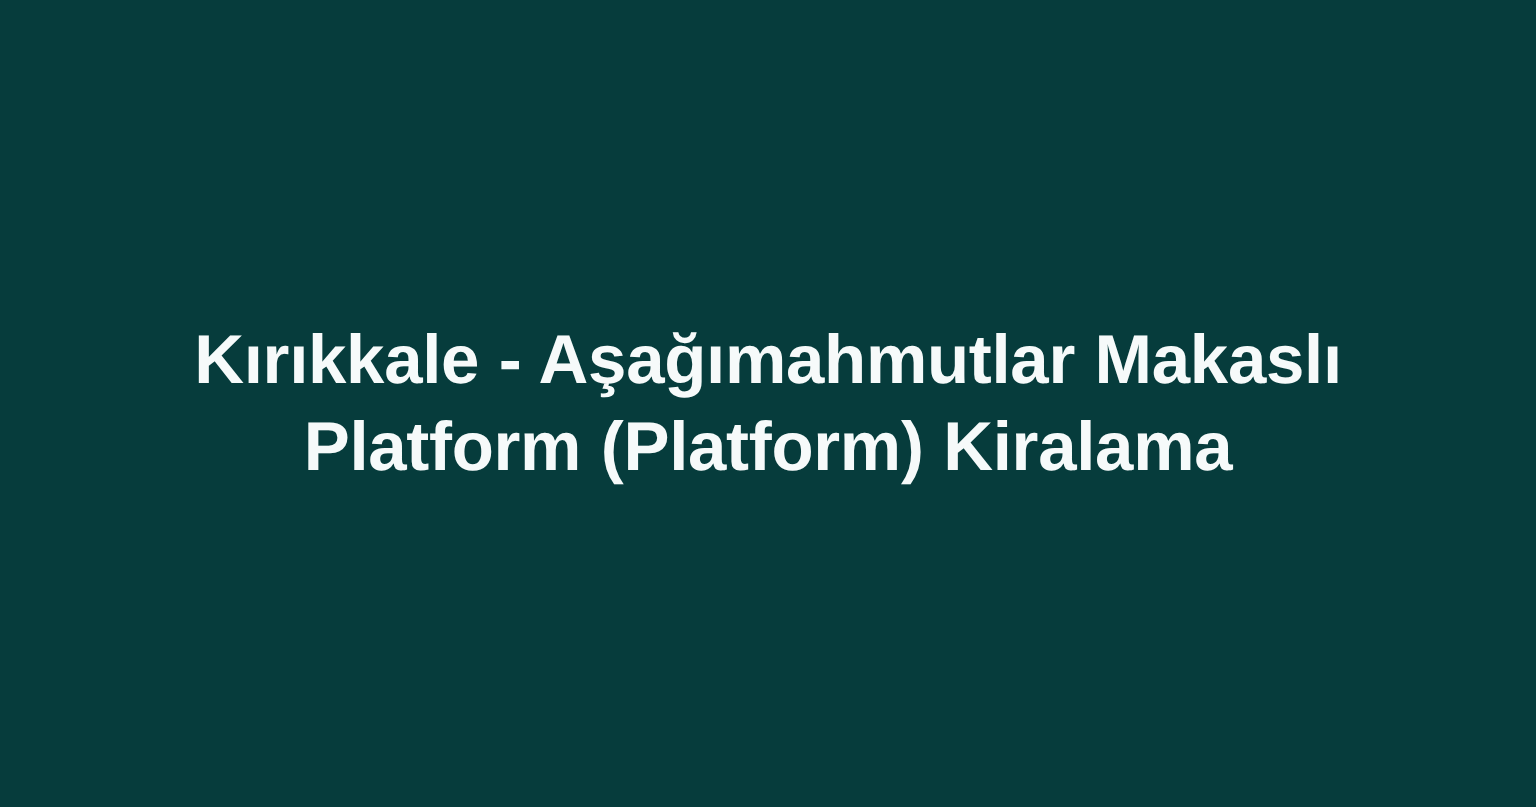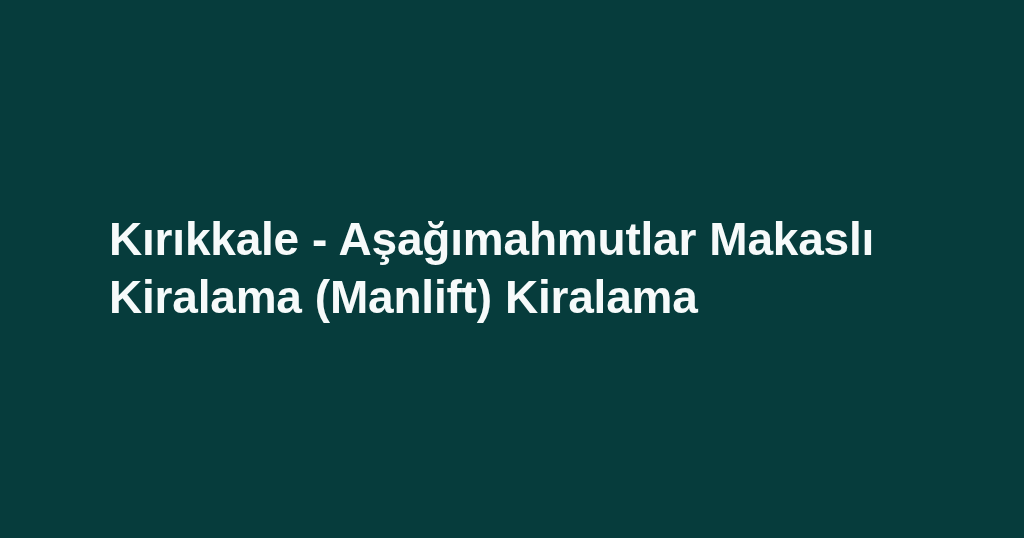--- a/index.html
+++ b/index.html
@@ -27,20 +27,21 @@
     justify-content: center;
     overflow: hidden;
   }
 
   
   .headline-block {
     width: 830px;
     margin: 0 auto;
     padding: 0 12px;
     box-sizing: border-box;
+    text-align: center;
     
     transform: translateY(-1px);
   }
 
   .headline {
     margin: 0;
     font-family: "Liberation Sans", sans-serif;
     font-weight: 700;
     font-size: 46px;
     line-height: 58px;
@@ -49,16 +50,16 @@
     text-rendering: optimizeLegibility;
     word-spacing: 0.5px;
   }
 </style>
 </head>
 <body style="background-color: rgb(6, 60, 60);">
 
 <div class="share-card" style="background-color: rgb(6, 60, 60);">
 
   <div class="headline-block">
-    <h1 class="headline" style="color: rgb(246, 250, 250);"><span>Kırıkkale - Aşağımahmutlar Makaslı</span><br><span>Kiralama (Manlift) Kiralama</span></h1>
+    <h1 class="headline" style="color: rgb(246, 250, 250);"><span>Kırıkkale - Aşağımahmutlar Makaslı</span><br><span>Platform (Platform) Kiralama</span></h1>
   </div>
 
 </div>
 
 </body></html>

